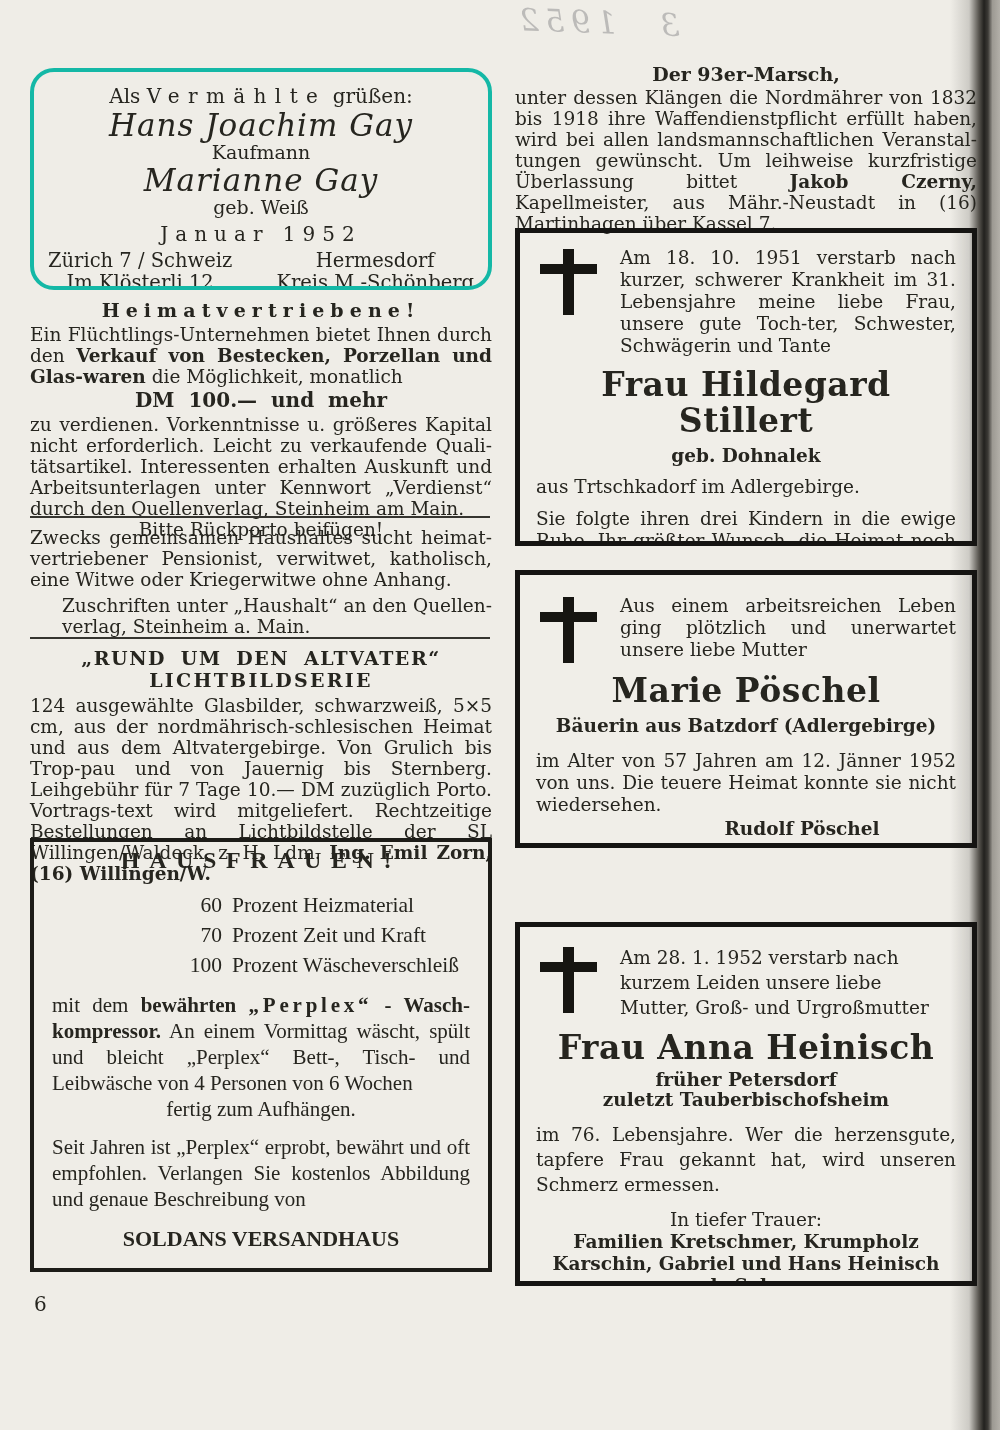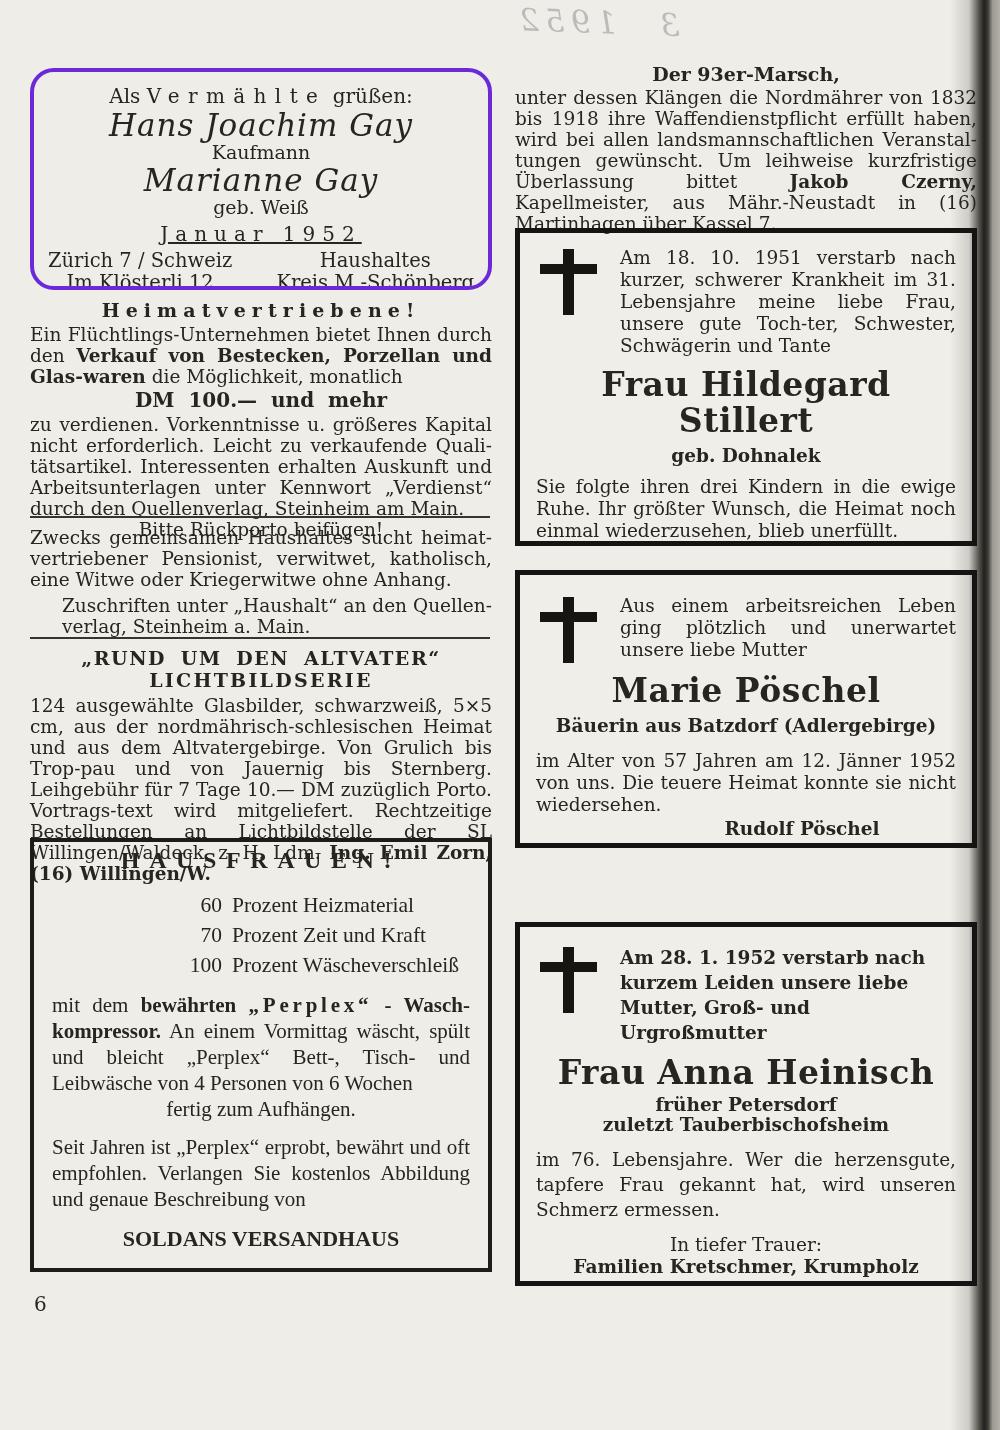--- a/index.html
+++ b/index.html
@@ -11,28 +11,28 @@
   }
   .blk{position:absolute;left:30px;width:462px;}
   .rblk{position:absolute;left:515px;width:462px;}
   .just{text-align:justify;}
   .ctr{text-align:center;}
   .b{font-weight:bold;}
   .body-txt{font-size:18.5px;line-height:21px;}
   
   .wedding-box{
     top:68px;height:222px;box-sizing:border-box;
-    border:4px solid #6d28d9;border-radius:24px;
+    border:4px solid #14b8a6;border-radius:24px;
     padding:12px 8px 10px;text-align:center;overflow:hidden;
   }
   .wedding-intro{font-size:20px;line-height:24px;}
   .spaced{letter-spacing:.42em;}
   .script-name{font-style:italic;font-size:31px;line-height:34px;letter-spacing:1px;}
   .wedding-sub{font-size:19px;line-height:21px;}
-  .wedding-date{font-size:20px;line-height:26px;letter-spacing:.35em;margin-top:3px;text-decoration:underline;}
+  .wedding-date{font-size:20px;line-height:26px;letter-spacing:.35em;margin-top:3px;}
   .wedding-addr{display:flex;justify-content:space-between;font-size:19.5px;line-height:22px;margin-top:3px;padding:0 6px;}
   
   .sec-title{font-weight:bold;font-size:19px;letter-spacing:.32em;text-align:center;line-height:22px;}
   .dm-line{font-weight:bold;font-size:20px;text-align:center;line-height:27px;word-spacing:.35em;}
   .rule{position:absolute;left:30px;width:460px;border:none;border-top:2.5px solid #35342f;margin:0;}
   
   .haus-box{
     top:838px;height:434px;box-sizing:border-box;
     border:4px solid #1d1c18;
     padding:4px 18px 10px;overflow:hidden;
@@ -88,21 +88,21 @@
   <div class="wedding-sub">Kaufmann</div>
   <div class="script-name">Marianne Gay</div>
   <div class="wedding-sub">geb. Weiß</div>
   <div class="wedding-date">Januar 1952</div>
   <div class="wedding-addr">
     <div>
       <div>Zürich 7 / Schweiz</div>
       <div>Im Klösterli 12</div>
     </div>
     <div>
-      <div>Haushaltes</div>
+      <div>Hermesdorf</div>
       <div>Kreis M.-Schönberg</div>
     </div>
   </div>
 </div>
 
 <div class="blk" style="top:299px;">
   <div class="sec-title">Heimatvertriebene!</div>
   <div class="body-txt just" style="margin-top:3px;"><span>Ein Flüchtlings-Unternehmen bietet Ihnen durch den </span><span class="b">Verkauf von Bestecken, Porzellan und Glas-waren</span><span> die Möglichkeit, monatlich</span></div>
   <div class="dm-line">DM 100.— und mehr</div>
   <div class="body-txt just">zu verdienen. Vorkenntnisse u. größeres Kapital nicht erforderlich. Leicht zu verkaufende Quali-tätsartikel. Interessenten erhalten Auskunft und Arbeitsunterlagen unter Kennwort „Verdienst“ durch den Quellenverlag, Steinheim am Main.</div>
@@ -160,20 +160,21 @@
 <div class="rblk obit-box" style="top:228px;height:318px;">
   <div class="obit-head">
     <div class="cross">
         <div class="v"></div>
         <div class="h"></div>
       </div>
     <div class="obit-intro just">Am 18. 10. 1951 verstarb nach kurzer, schwerer Krankheit im 31. Lebensjahre meine liebe Frau, unsere gute Toch-ter, Schwester, Schwägerin und Tante</div>
   </div>
   <div class="obit-name">Frau Hildegard Stillert</div>
   <div class="obit-sub">geb. Dohnalek</div>
+  <div class="obit-body">aus Trtschkadorf im Adlergebirge.</div>
   <div class="obit-body just">Sie folgte ihren drei Kindern in die ewige Ruhe. Ihr größter Wunsch, die Heimat noch einmal wiederzusehen, blieb unerfüllt.</div>
 
 </div>
 
 <div class="rblk obit-box" style="top:570px;height:278px;">
   <div class="obit-head" style="margin-top:6px;">
     <div class="cross">
         <div class="v"></div>
         <div class="h"></div>
       </div>
@@ -187,21 +188,21 @@
   <div class="obit-place" style="margin-top:22px;">Schuby über Schleswig</div>
 
 </div>
 
 <div class="rblk obit-box" style="top:922px;height:364px;">
   <div class="obit-head" style="margin-top:4px;">
     <div class="cross">
         <div class="v"></div>
         <div class="h"></div>
       </div>
-    <div class="obit-intro" style="line-height:25px;font-weight:bold;">Am 28. 1. 1952 verstarb nach kurzem Leiden unsere liebe Mutter, Groß- und Urgroßmutter</div>
+    <div class="obit-intro" style="line-height:25px;">Am 28. 1. 1952 verstarb nach kurzem Leiden unsere liebe Mutter, Groß- und Urgroßmutter</div>
   </div>
   <div class="obit-name">Frau Anna Heinisch</div>
   <div class="obit-sub" style="margin-top:4px;line-height:20px;">früher Petersdorf</div>
   <div class="obit-sub" style="margin-top:0;line-height:20px;">zuletzt Tauberbischofsheim</div>
   <div class="obit-body just" style="margin-top:12px;line-height:25px;">im 76. Lebensjahre. Wer die herzensgute, tapfere Frau gekannt hat, wird unseren Schmerz ermessen.</div>
   <div class="obit-place ctr" style="margin-top:12px;">In tiefer Trauer:</div>
   <div class="obit-sig">Familien Kretschmer, Krumpholz Karschin, Gabriel und Hans Heinisch als Sohn.</div>
 
 </div>
 

